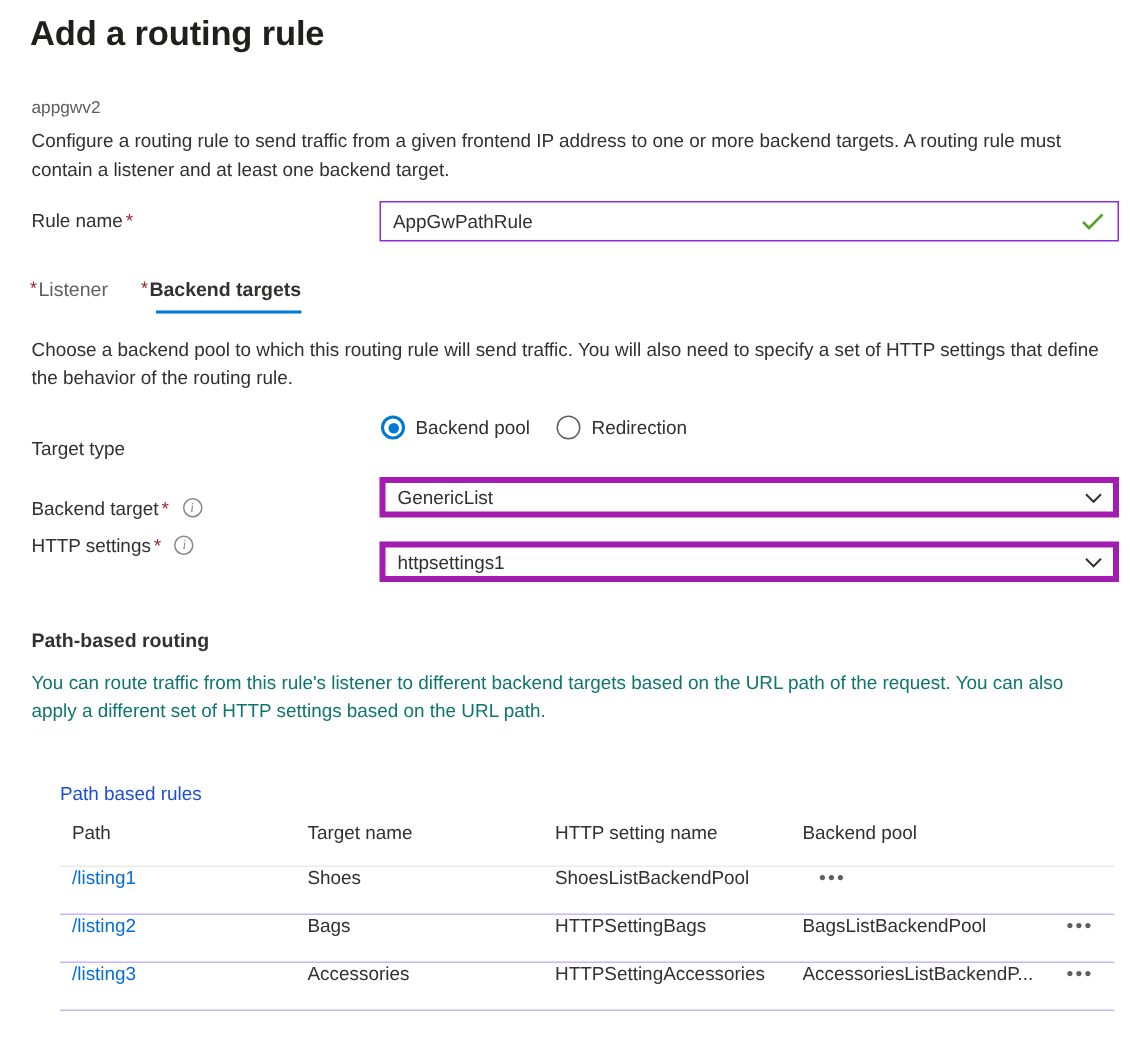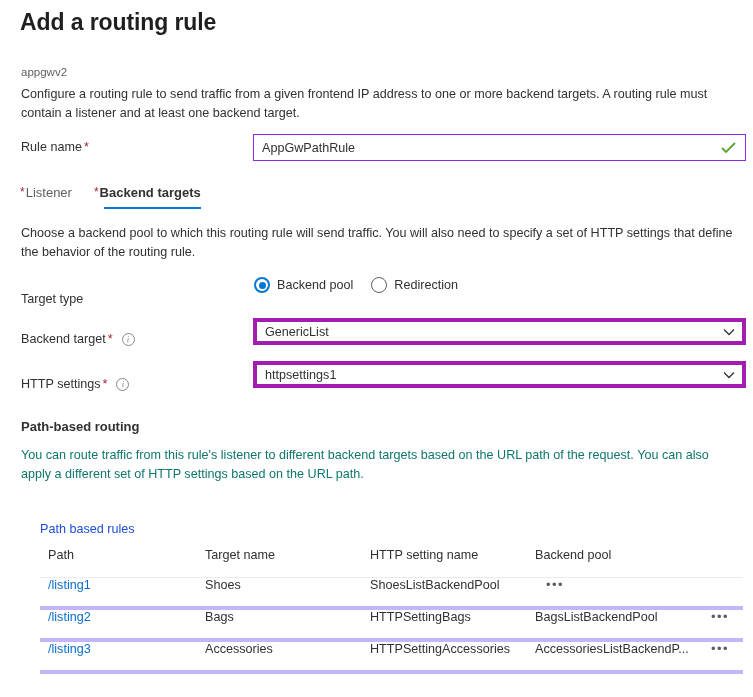--- a/index.html
+++ b/index.html
@@ -85,21 +85,21 @@
     display: flex; align-items: center; justify-content: center;
     margin-right: 7px; flex: none;
   }
   .radio-opt.sel .radio-mark { border-color: #0078d4; border-width: 2px; }
   .radio-opt.sel .radio-mark::after {
     content: ""; width: 7px; height: 7px; border-radius: 50%; background: #0078d4;
   }
   .radio-label { font-size: 12.6px; color: #323130; }
 
   
-  .lbl-left { position: absolute; font-size: 12.6px; color: #323130; display: flex; align-items: center; }
+  .lbl-left { position: absolute; font-size: 12.6px; color: #323130; display: flex; align-items: flex-start; }
   .info-ico {
     display: inline-flex; align-items: center; justify-content: center;
     width: 13px; height: 13px; border-radius: 50%;
     border: 1px solid #8a8886; color: #8a8886;
     font-size: 9px; font-style: italic; line-height: 1;
     margin-left: 9px; font-family: "Liberation Serif", serif;
     cursor: pointer;
   }
   .dropdown {
     position: absolute; left: 253px; width: 493px; height: 27px;
@@ -117,21 +117,21 @@
   .sec-desc {
     position: absolute; left: 21px; top: 446px; width: 716px;
     font-size: 12.6px; line-height: 19px; color: #0f766e;
   }
 
   
   .tbl-caption { position: absolute; left: 40px; top: 522px; font-size: 12.6px; color: #1d4ed8; }
   .tbl { position: absolute; left: 40px; top: 548px; width: 703px; }
   .trow { display: flex; align-items: flex-start; height: 32px; }
   .thead { border-bottom: 1px solid #edebe9; height: 30px; }
-  .tbody-row { border-bottom: 4px solid #c4b5fd; }
+  .tbody-row { border-bottom: 1px solid #c4b5fd; }
   .c-path    { width: 165px; flex: none; padding-left: 8px; }
   .c-target  { width: 165px; flex: none; }
   .c-http    { width: 165px; flex: none; }
   .c-pool    { width: 165px; flex: none; overflow: hidden; white-space: nowrap; text-overflow: ellipsis; }
   .c-menu    { width: 40px; flex: none; display: flex; align-items: center; justify-content: center; }
   .th { font-size: 12.6px; color: #323130; }
   .td { font-size: 12.6px; color: #323130; }
   .link { color: #0a6ed1; text-decoration: none; cursor: pointer; }
   .dots { letter-spacing: 1.5px; color: #605e5c; font-size: 13px; cursor: pointer; line-height: 1; }
 </style>
@@ -188,21 +188,21 @@
   </div>
   <div class="dropdown" style="top:318px;">
     <span class="dval">GenericList</span>
     <span class="chev">
       <svg width="12" height="8" viewBox="0 0 12 8" aria-hidden="true">
         <polyline points="1,1.5 6,6.5 11,1.5" fill="none" stroke="#323130" stroke-width="1.3"></polyline>
       </svg>
     </span>
   </div>
 
-  <div class="lbl-left" style="left:21px; top:377px;">
+  <div class="lbl-left" style="left:21px; top:357px;">
     <span>HTTP settings</span>
       <span class="req">*</span>
     <span class="info-ico">i</span>
   </div>
   <div class="dropdown" style="top:361px;">
     <span class="dval">httpsettings1</span>
     <span class="chev">
       <svg width="12" height="8" viewBox="0 0 12 8" aria-hidden="true">
         <polyline points="1,1.5 6,6.5 11,1.5" fill="none" stroke="#323130" stroke-width="1.3"></polyline>
       </svg>

